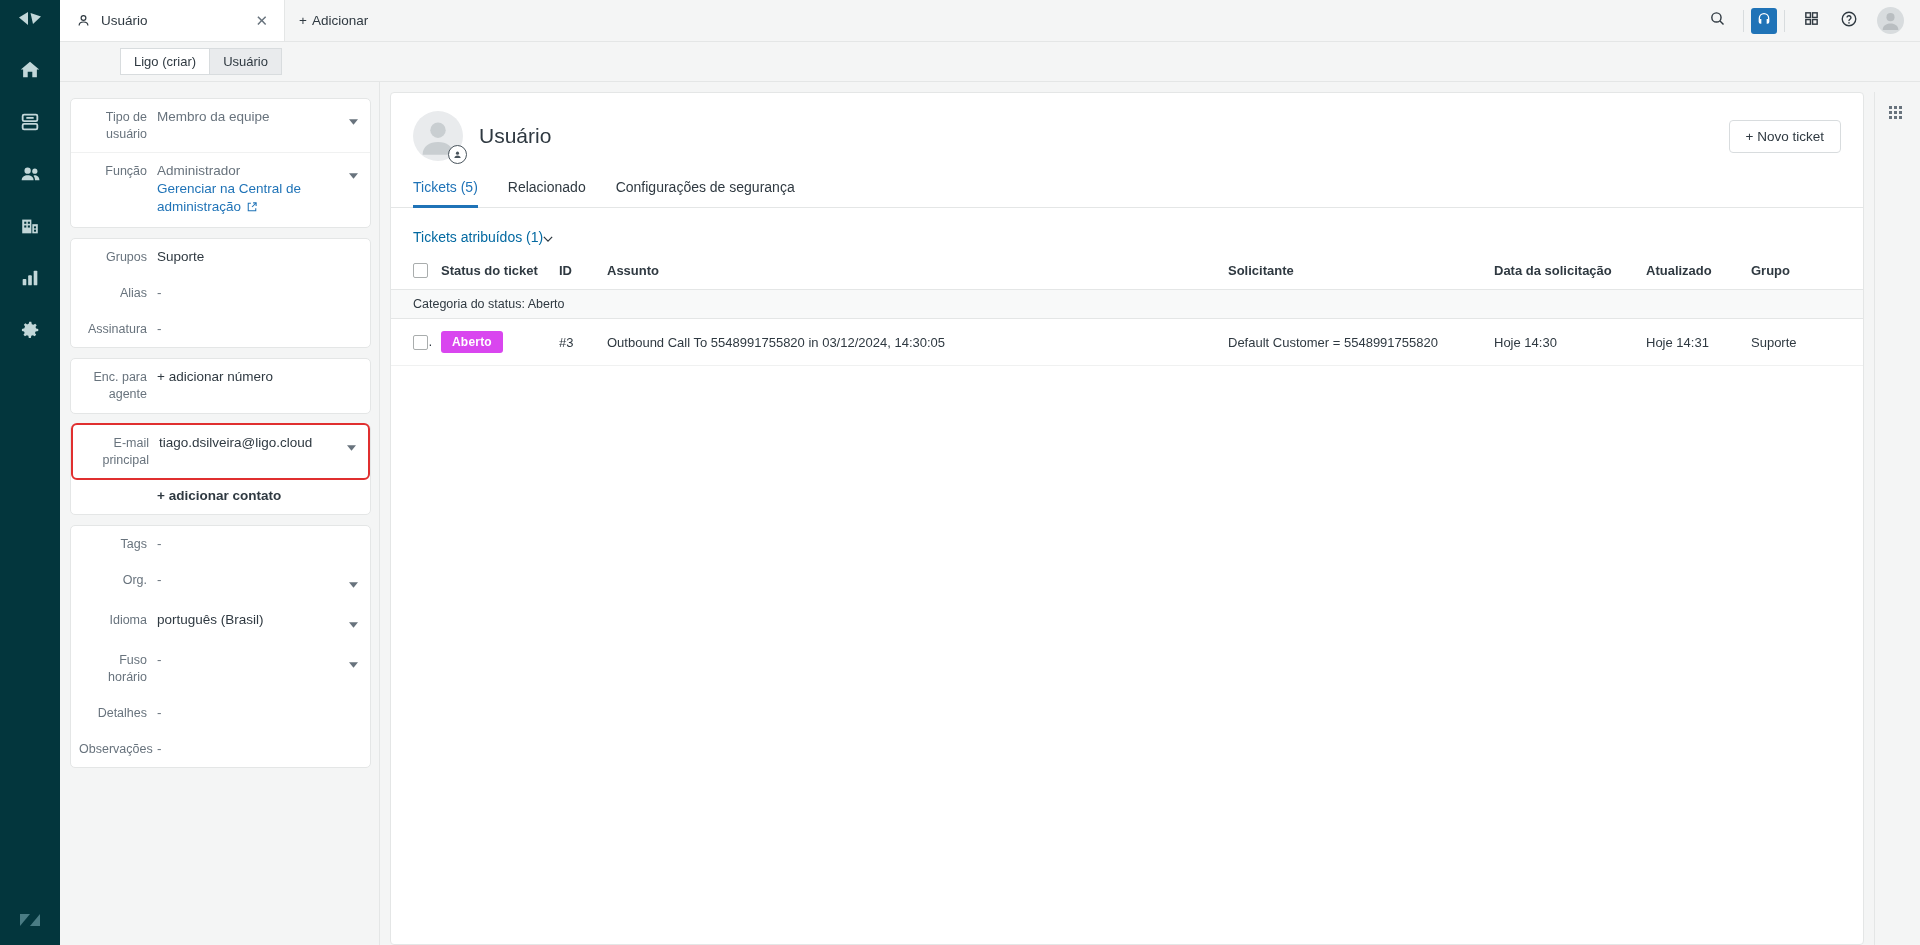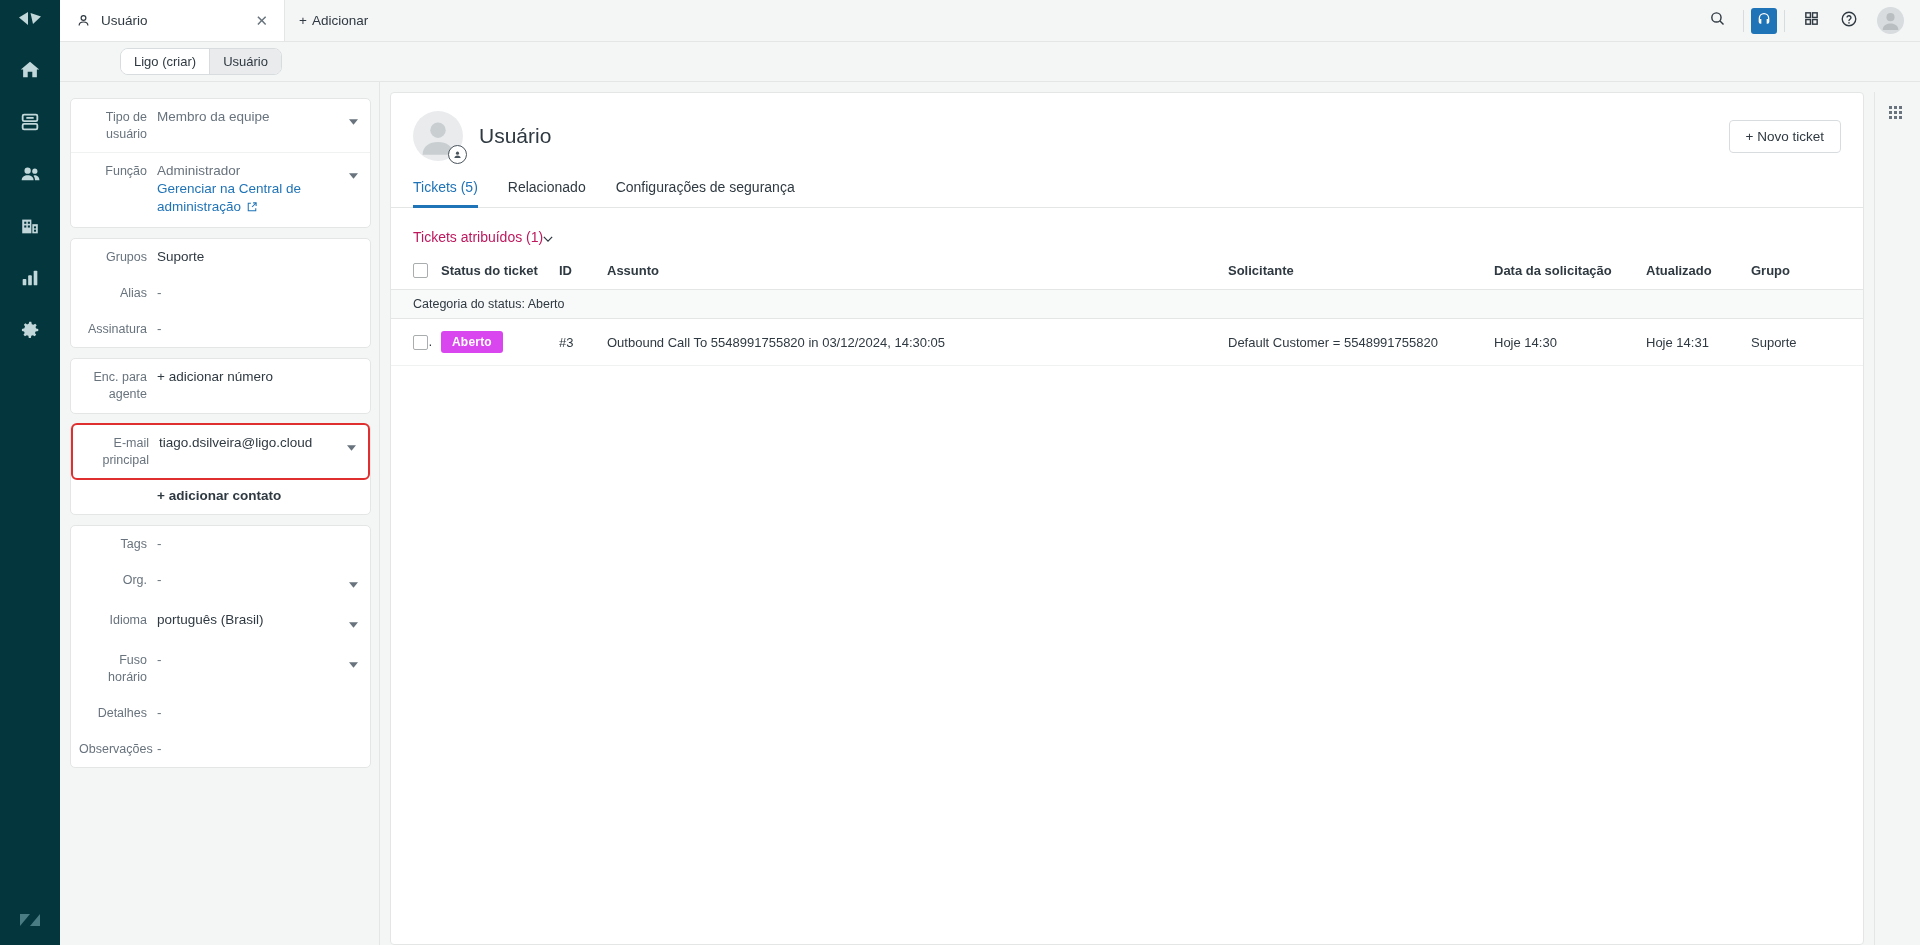--- a/index.html
+++ b/index.html
@@ -61,21 +61,21 @@
   .tb-avatar {
     width: 27px; height: 27px; border-radius: 50%; background: #d8dcde;
     display: flex; align-items: center; justify-content: center; margin-left: 9px; cursor: pointer;
   }
 
   
   .subbar {
     height: 40px; background: #F4F5F5; display: flex; align-items: center;
     padding-left: 60px; border-bottom: 1px solid #e4e6e6;
   }
-  .crumbs { display: inline-flex; border: 1px solid #d8dcde; border-radius: 8px; overflow: hidden; background: #fff; }
+  .crumbs { display: inline-flex; border: 1px solid #d8dcde; border-radius: 0; overflow: hidden; background: #fff; }
   .crumb {
     font-size: 13px; color: #2f3941; padding: 5px 13px; cursor: pointer;
     border-right: 1px solid #d8dcde; background: #fff;
   }
   .crumb:last-child { border-right: none; }
   .crumb.active { background: #e9ebed; }
 
   
   .body { flex: 1; display: flex; background: #F4F5F5; min-height: 0; }
 
@@ -142,21 +142,21 @@
   }
 
   .tabs { display: flex; gap: 30px; margin-top: 18px; border-bottom: 1px solid #e4e6e6; padding: 0 22px; }
   .ctab {
     font-size: 14px; color: #2f3941; padding: 0 0 10px 0; cursor: pointer;
     border-bottom: 3px solid transparent; margin-bottom: -1px;
   }
   .ctab.active { color: #1f73b7; border-bottom-color: #1f73b7; font-weight: 400; }
 
   .list-head { padding: 20px 22px 10px 22px; }
-  .list-title { font-size: 14px; color: #be185d; cursor: pointer; display: inline-flex; align-items: center; }
+  .list-title { font-size: 14px; color: #0369a1; cursor: pointer; display: inline-flex; align-items: center; }
 
   table.tickets { width: 100%; border-collapse: collapse; table-layout: fixed; }
   table.tickets th {
     font-size: 13px; color: #2f3941; font-weight: 700; text-align: left;
     padding: 6px 8px 11px 8px; border-bottom: 1px solid #e4e6e6; white-space: nowrap;
   }
   table.tickets td {
     font-size: 13px; color: #2f3941; padding: 12px 8px;
     border-bottom: 1px solid #f0f1f1; white-space: nowrap;
     overflow: hidden; text-overflow: ellipsis;

